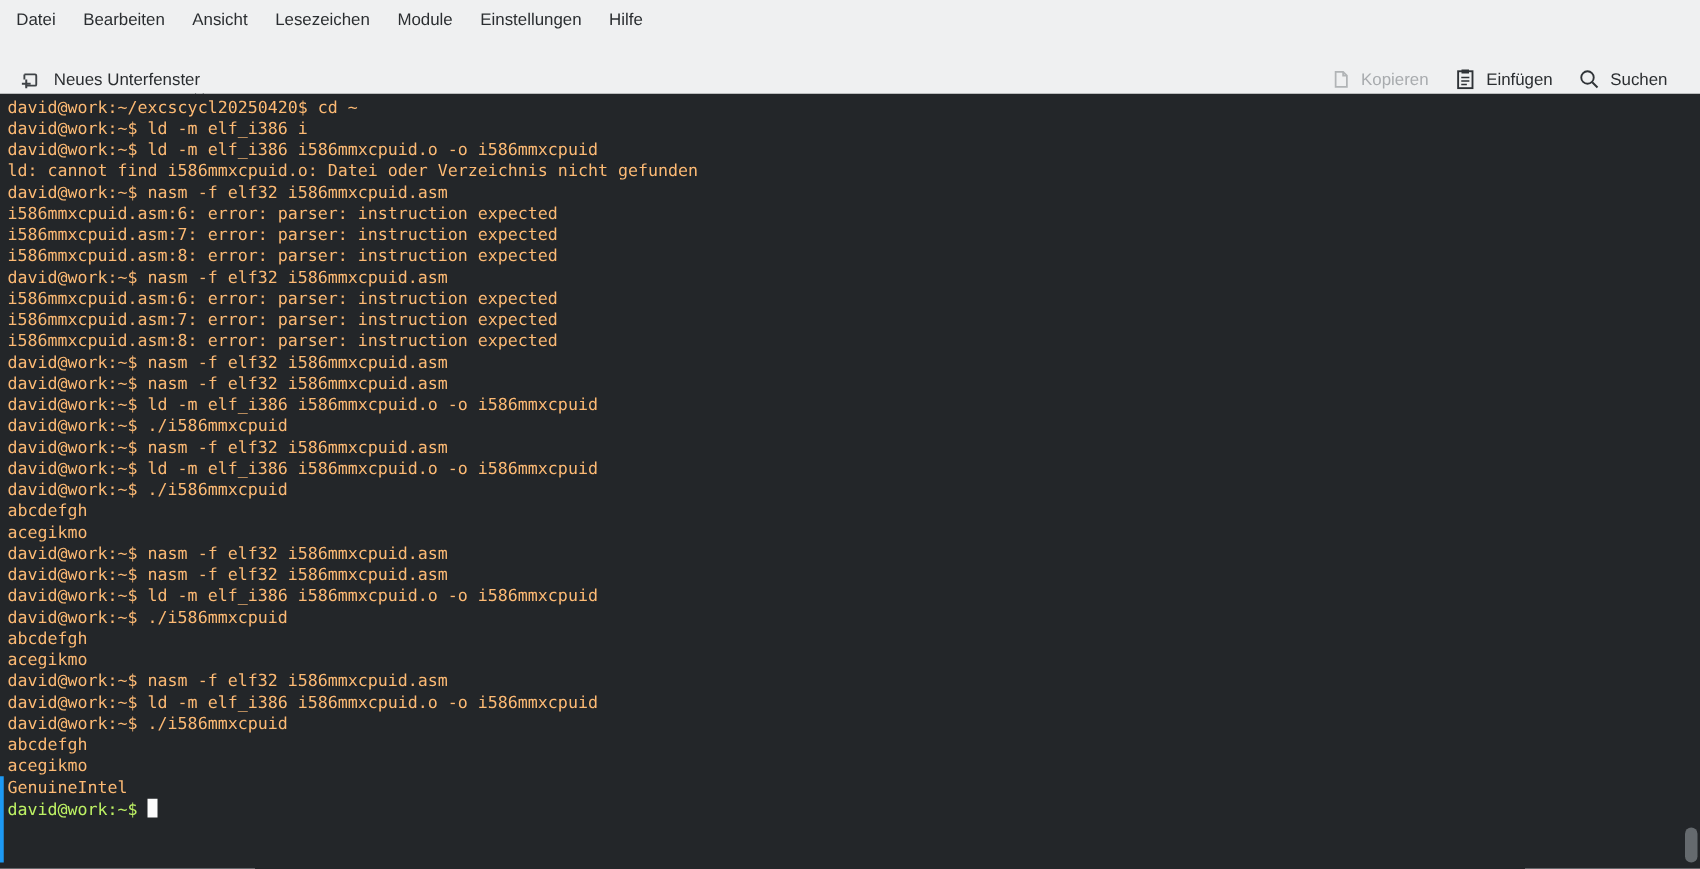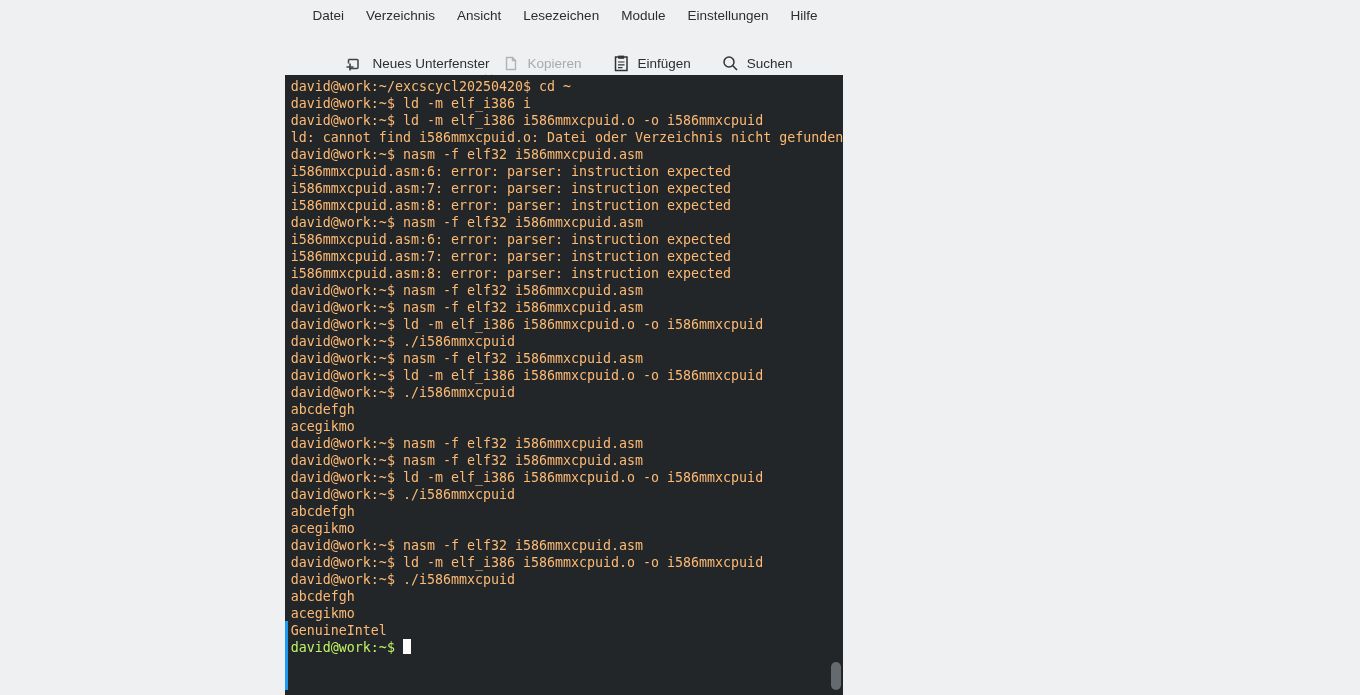--- a/index.html
+++ b/index.html
@@ -2,40 +2,40 @@
 <html><head>
 <meta charset="utf-8">
 <style>
   * { box-sizing: border-box; }
   html,body { margin:0; padding:0; }
   body {
     width:1360px; height:695px; overflow:hidden;
     font-family:"Liberation Sans", sans-serif;
     background:#eff0f1;
   }
-  .window { width:1128px; height:695px; display:flex; flex-direction:column;align-items:center; }
+  .window { width:1360px; height:695px; display:flex; flex-direction:column; }
 
   
   .menubar {
     height:31px; flex:0 0 31px;
     display:flex; align-items:center;
     background:#eff0f1; color:#2b2e31;
     font-size:13.5px; padding-left:2px;
   }
   .menu-item { padding:0 11px; line-height:31px; cursor:default; }
 
   
   .toolbar {
     height:44px; flex:0 0 44px;
     display:flex; align-items:center;
     background:#eff0f1; color:#2b2e31; font-size:13.5px;
   }
   .tb-left  { display:flex; align-items:center; gap:14px; padding-left:10px; }
   .tb-spacer{ flex:1; }
-  .tb-right { display:flex; align-items:center; gap:18px; }
+  .tb-right { display:flex; align-items:center; gap:8px; padding-right:20px; }
   .tb-btn {
     position:relative;
     display:flex; align-items:center; gap:8px;
     padding:5px 6px; border-radius:3px; cursor:default;margin-top:21px;
   }
   .tb-btn .lbl { white-space:nowrap; }
   .tb-btn.disabled { color:#a8abae; }
   .icon { display:inline-flex; align-items:center; justify-content:center; }
   .mini-caret { position:absolute; right:2px; bottom:-2px; }
 
@@ -71,21 +71,21 @@
     background:#656a6e;
   }
 </style>
 </head>
 <body>
 
 <div class="window">
 
   <div class="menubar">
     <span class="menu-item">Datei</span>
-    <span class="menu-item">Verzeichnis</span>
+    <span class="menu-item">Bearbeiten</span>
     <span class="menu-item">Ansicht</span>
     <span class="menu-item">Lesezeichen</span>
     <span class="menu-item">Module</span>
     <span class="menu-item">Einstellungen</span>
     <span class="menu-item">Hilfe</span>
   </div>
 
   <div class="toolbar">
     <div class="tb-left">
 

